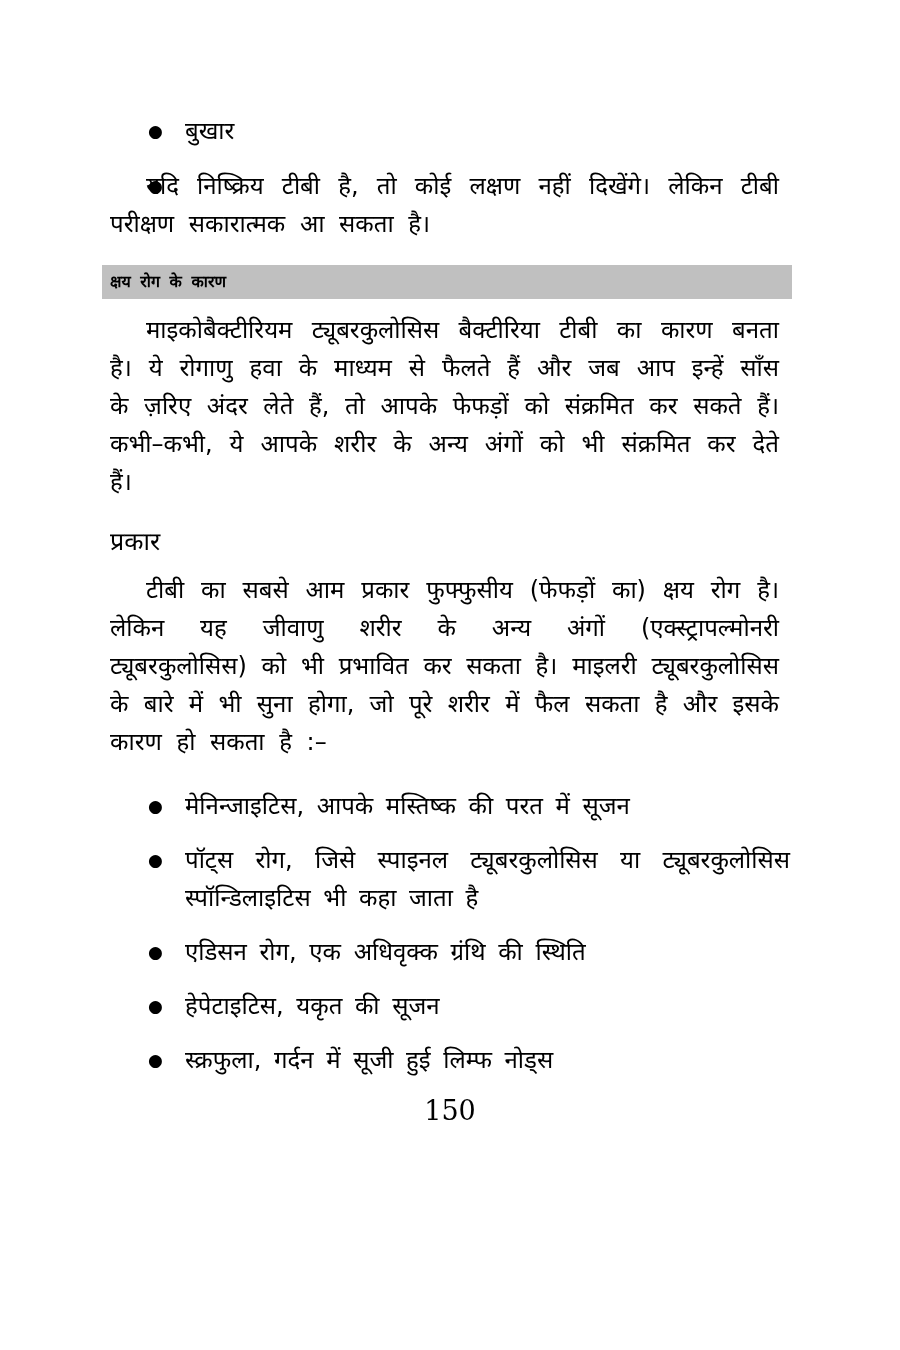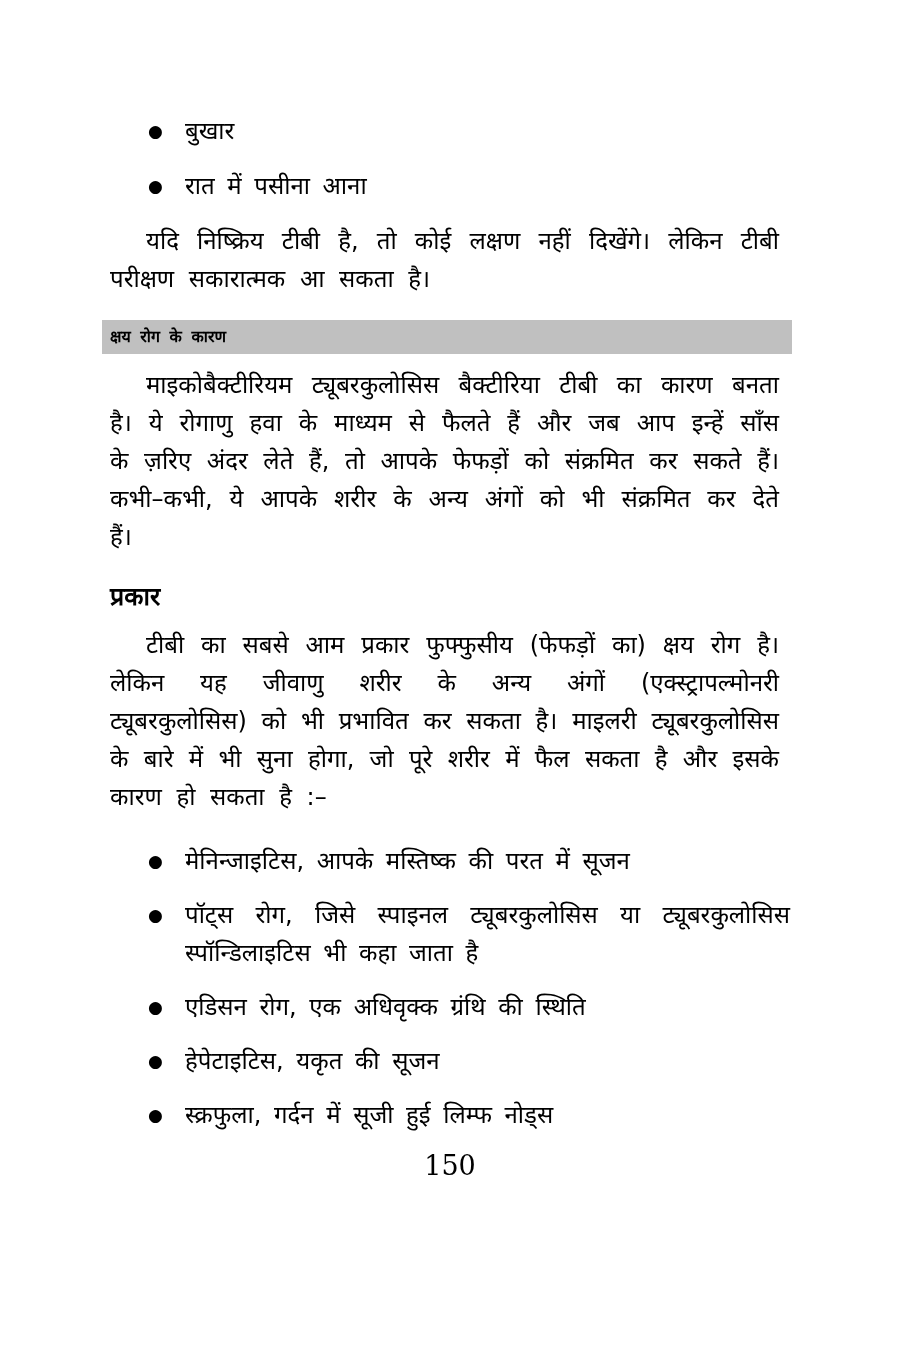--- a/index.html
+++ b/index.html
@@ -58,21 +58,21 @@
     background: #c0c0c0;
     font-weight: bold;
     font-size: 16px;
     line-height: 30px;
     padding: 2px 10px 2px 8px;
     margin: 22px -2px 4px -8px;
     word-spacing: 4px;
   }
   h3.sub {
     font-size: 25px;
-    font-weight: bold;
+    font-weight: normal;
     margin: 24px 0 0 0;
     line-height: 34px;
     word-spacing: 3px;
   }
   .types-bullets {
     margin-top: 26px;
   }
   .types-bullets li {
     margin-bottom: 16px;
   }
@@ -94,21 +94,20 @@
 
 <div class="page">
 
   <ul class="bullet-list">
     <li>
       <span class="dot">●</span>
       <span>बुखार</span>
     </li>
     <li>
       <span class="dot">●</span>
-      <span>रात में पसीना आना</span>
     </li>
   </ul>
 
   <p class="body">यदि निष्क्रिय टीबी है, तो कोई लक्षण नहीं दिखेंगे। लेकिन टीबी परीक्षण सकारात्मक आ सकता है।</p>
 
   <div class="section-bar">क्षय रोग के कारण</div>
 
   <p class="body">माइकोबैक्टीरियम ट्यूबरकुलोसिस बैक्टीरिया टीबी का कारण बनता है। ये रोगाणु हवा के माध्यम से फैलते हैं और जब आप इन्हें साँस के ज़रिए अंदर लेते हैं, तो आपके फेफड़ों को संक्रमित कर सकते हैं। कभी–कभी, ये आपके शरीर के अन्य अंगों को भी संक्रमित कर देते हैं।</p>
 
   <h3 class="sub">प्रकार</h3>

